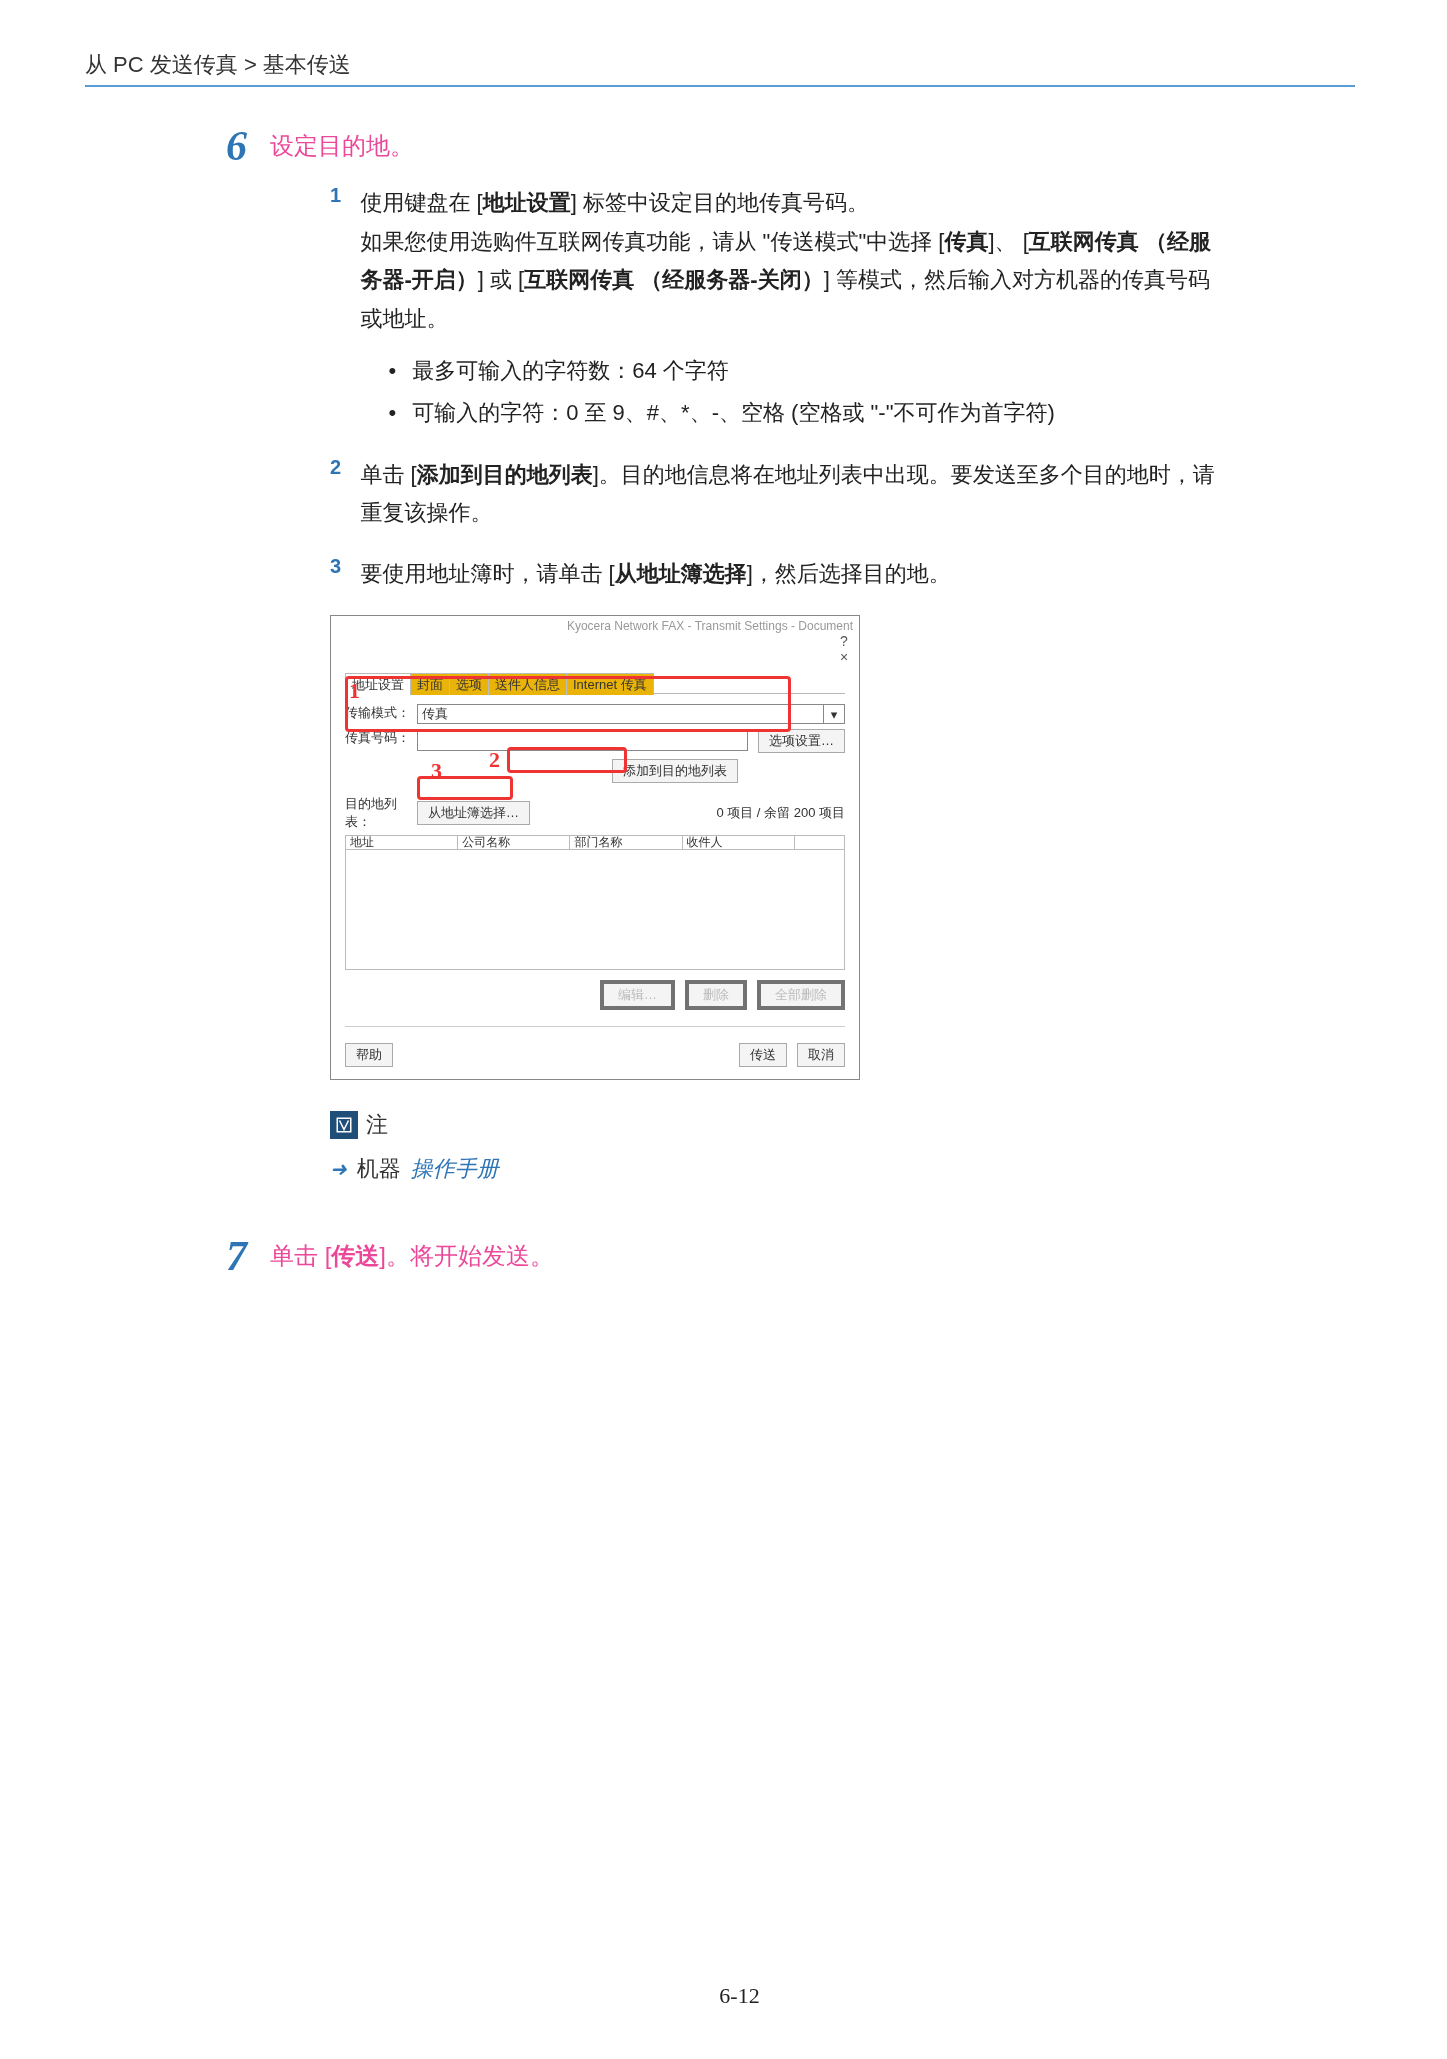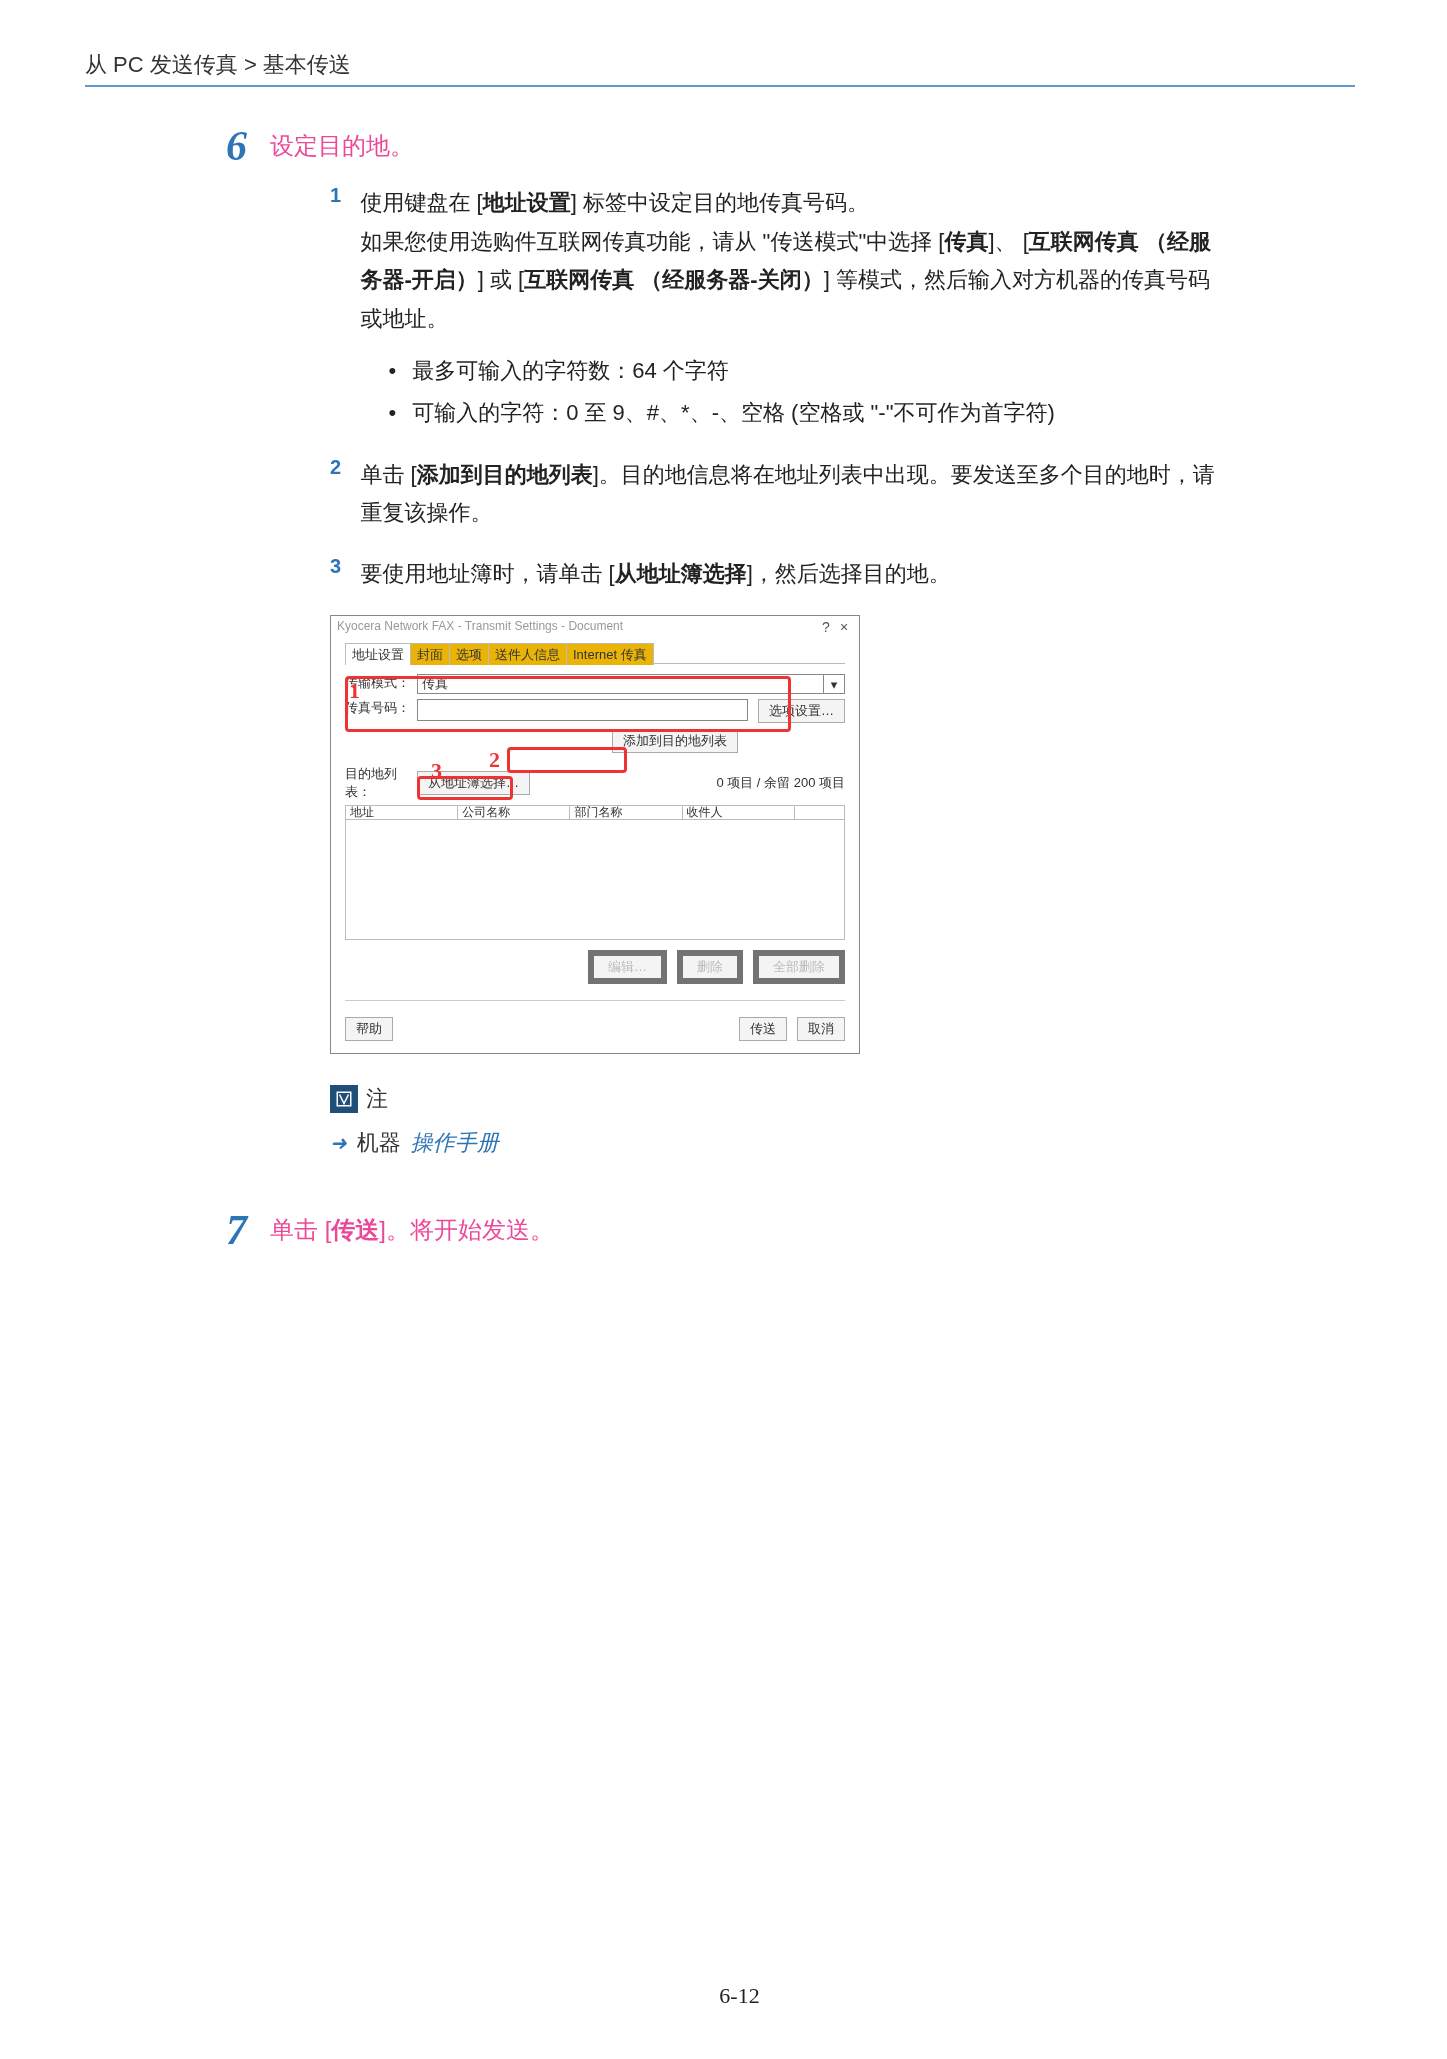--- a/index.html
+++ b/index.html
@@ -77,39 +77,40 @@
   .dialog-wrap {
     margin: 18px 0 30px 60px;
     width: 530px;
     border: 1px solid #888;
     background: #fff;
     padding: 0;
     font-family: "SimSun", sans-serif;
   }
   .dialog-titlebar {
     display: flex;
-    align-items: flex-start;
+    align-items: flex-end;
     padding: 3px 6px;
     font-size: 12px;
     color: #999;
     filter: blur(0.4px);
+    flex-direction: column;
   }
   .dialog-titlebar .spacer { flex: 1; }
   .dialog-titlebar .tb-btn { width: 18px; text-align: center; color: #555; font-size: 14px; }
   .dialog-body { padding: 8px 14px 12px 14px; font-size: 13px; color: #333; }
   .tabs { font-size: 13px; margin-bottom: 10px; }
   .tabs span { padding: 3px 6px; border: 1px solid #bbb; border-bottom: none; background: #eab308; margin-right: -1px; }
   .tabs span.active { background: #fff; }
   .tab-line { border-bottom: 1px solid #bbb; margin-top: -1px; }
   .form-row { display: flex; align-items: flex-start; margin: 5px 0; font-size: 13px; }
   .form-row .lbl { width: 72px; }
   .fax-input-box { flex: 1; height: 22px; border: 1px solid #888; background: #fff; margin-right: 10px; }
   .drop { flex: 1; height: 20px; border: 1px solid #888; display:flex; align-items:center; padding:0 4px; justify-content:space-between; }
   .small-btn { padding: 2px 10px; border: 1px solid #aaa; background: #f4f4f4; }
-  .disabled-btn { padding: 2px 14px; border: 6px solid #737373; background: #f4f4f4; color: #bbb; }
+  .disabled-btn { padding: 2px 14px; border: 4px solid #737373; background: #f4f4f4; color: #bbb; }
   .btn-row { display:flex; justify-content:flex-end; gap:10px; margin-top:10px; }
   .dest-head { display:flex; align-items:center; margin-top: 12px; font-size:13px; }
   .dest-head .lbl { width: 72px; }
   .cols { display:flex; border:1px solid #bbb; margin-top:4px; height: 15px; font-size:12px; }
   .cols .c { flex:1; border-right:1px solid #bbb; padding:0 4px; display:flex; align-items:center; }
   .cols .c:last-child { border-right:none; }
   .list-area { height: 120px; border:1px solid #bbb; border-top:none; }
   .divider { border-top:1px solid #ccc; margin: 16px 0; }
   .bottom-row { display:flex; }
   .bottom-row .spacer { flex:1; }

